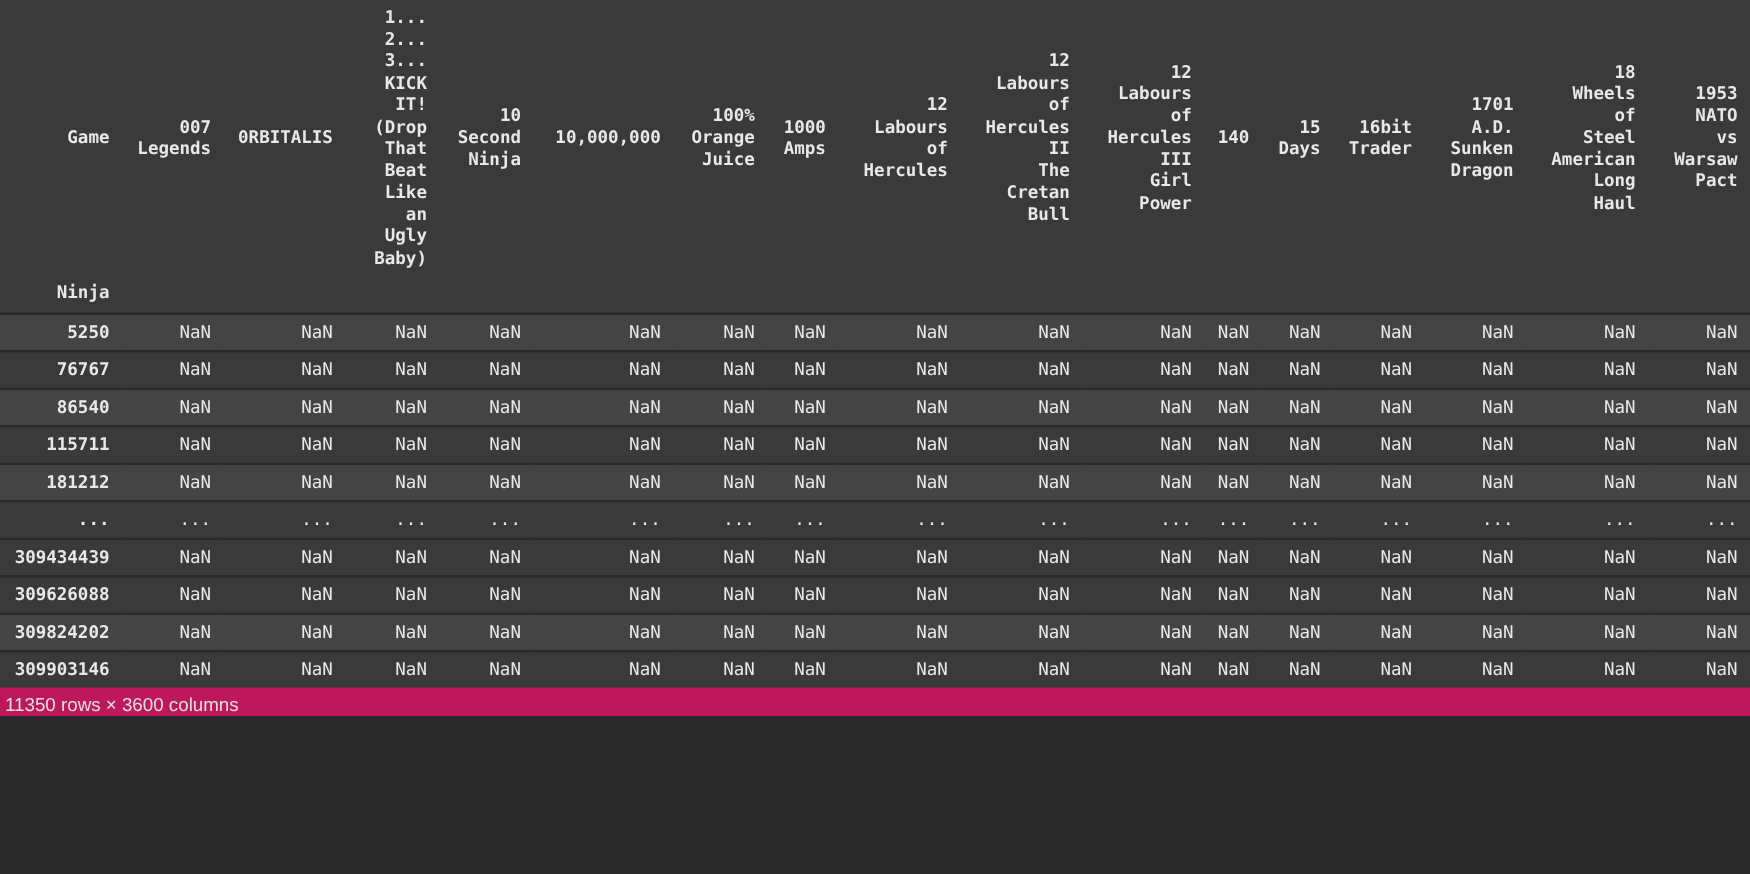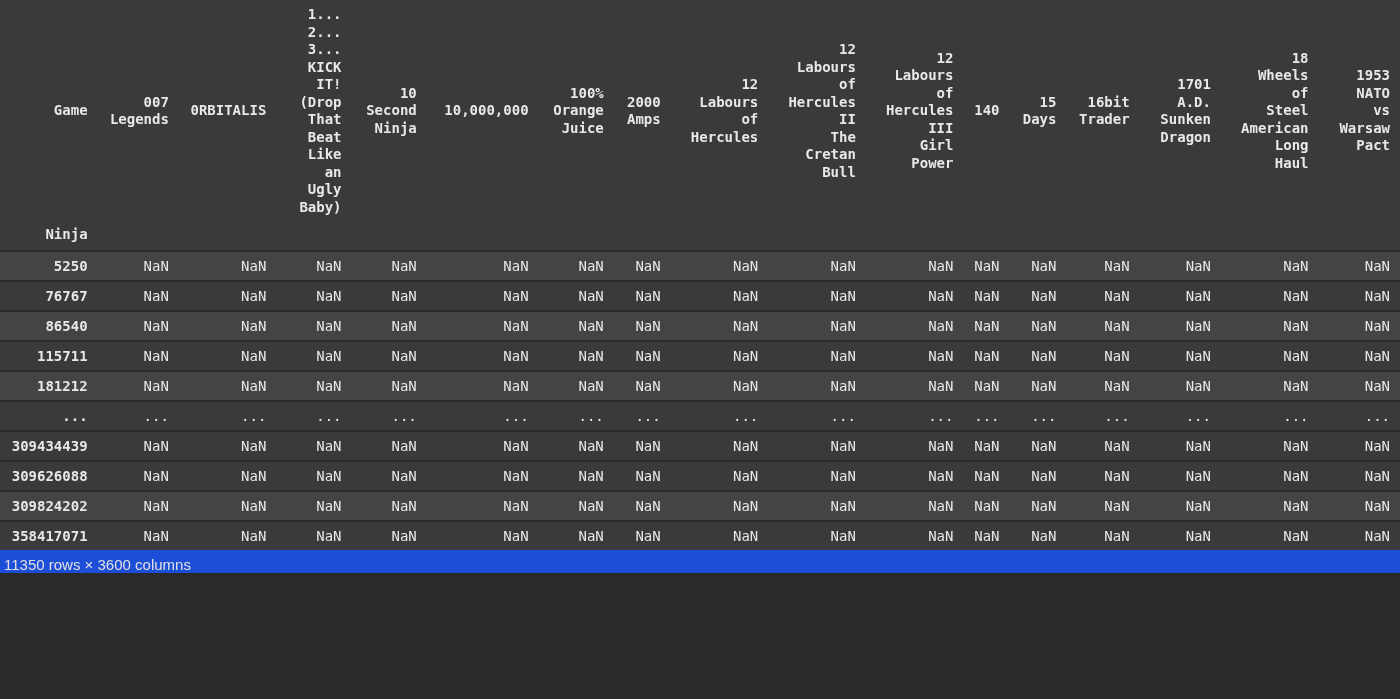--- a/index.html
+++ b/index.html
@@ -49,21 +49,21 @@
   .df tbody tr.ellipsis td,
   .df tbody tr.ellipsis th {
     background: #3a3a3a;
   }
   .df tbody th.rowidx {
     font-weight: bold;
     text-align: right;
   }
   .footer {
     padding: 6px 4px 0 4px;
-    background: #1d4ed8;
+    background: #be185d;
     font-family: Arial, Helvetica, sans-serif;
     font-size: 15px;
     color: #e0e0e0;
   }
 </style>
 </head>
 <body>
 
 <table class="df">
   <colgroup id="colgroup">
@@ -103,21 +103,21 @@
 an
 Ugly
 Baby)</th>
         <th>10
 Second
 Ninja</th>
         <th>10,000,000</th>
         <th>100%
 Orange
 Juice</th>
-        <th>2000
+        <th>1000
 Amps</th>
         <th>12
 Labours
 of
 Hercules</th>
         <th>12
 Labours
 of
 Hercules
 II
@@ -339,21 +339,21 @@
         <td>NaN</td>
         <td>NaN</td>
         <td>NaN</td>
         <td>NaN</td>
         <td>NaN</td>
         <td>NaN</td>
         <td>NaN</td>
         <td>NaN</td>
       </tr>
       <tr class="odd">
-        <th class="rowidx">358417071</th>
+        <th class="rowidx">309903146</th>
         <td>NaN</td>
         <td>NaN</td>
         <td>NaN</td>
         <td>NaN</td>
         <td>NaN</td>
         <td>NaN</td>
         <td>NaN</td>
         <td>NaN</td>
         <td>NaN</td>
         <td>NaN</td>

